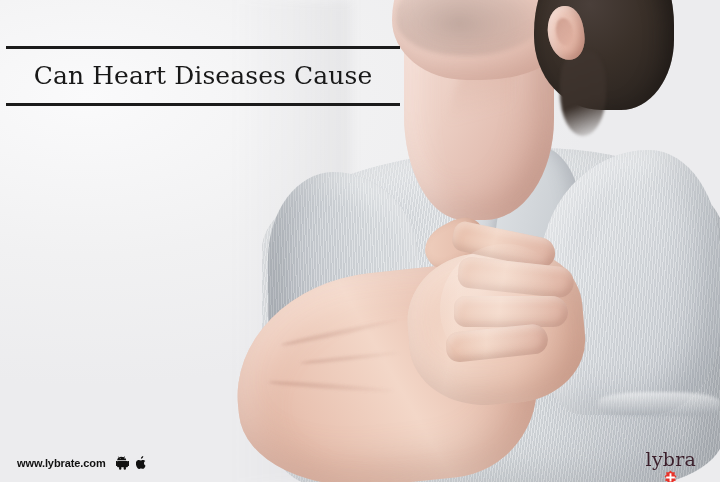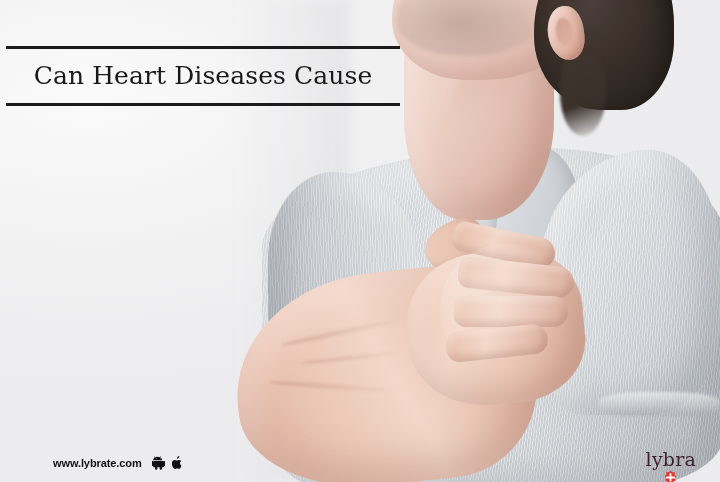--- a/index.html
+++ b/index.html
@@ -308,21 +308,20 @@
     display: flex;
     align-items: center;
     gap: 8px;
   }
   .site-url {
     font-family: "Liberation Sans", sans-serif;
     font-size: 11px;
     font-weight: bold;
     color: #111111;
     letter-spacing: -0.1px;
-    margin-left: 36px;
   }
   .store-icons {
     display: flex;
     align-items: center;
     gap: 7px;
     margin-left: 2px;
   }
   .store-icons svg { display: block; }
 
   

